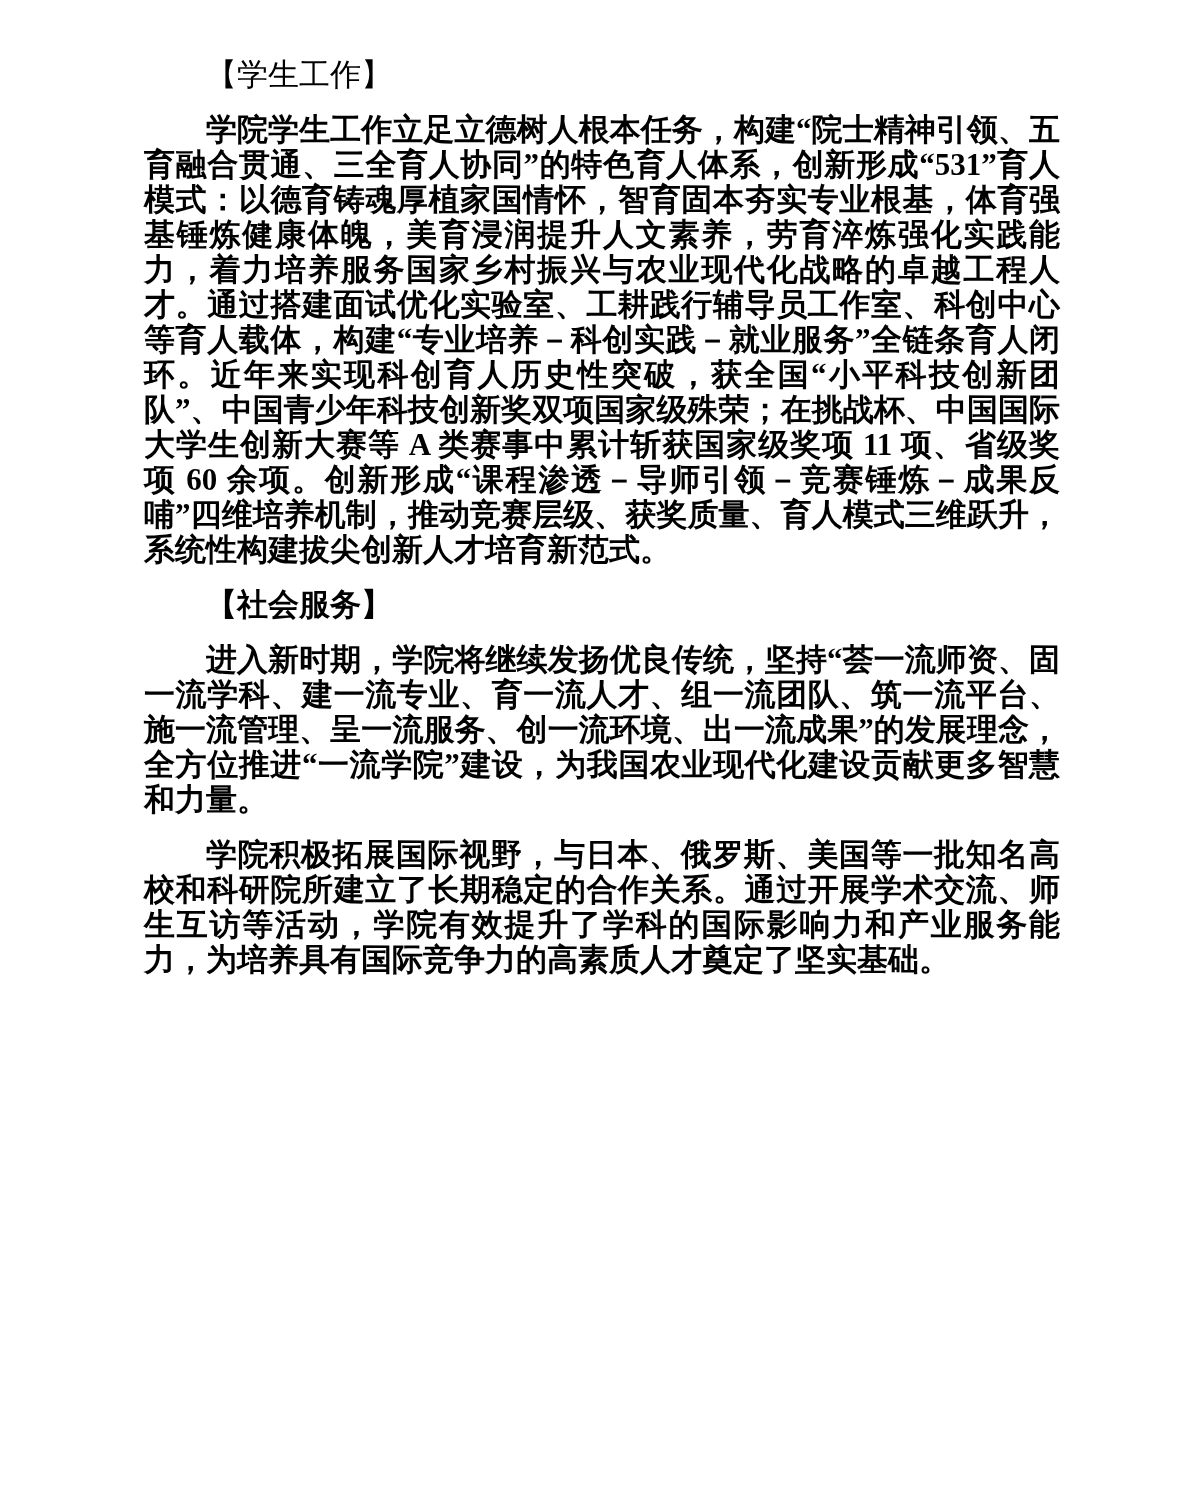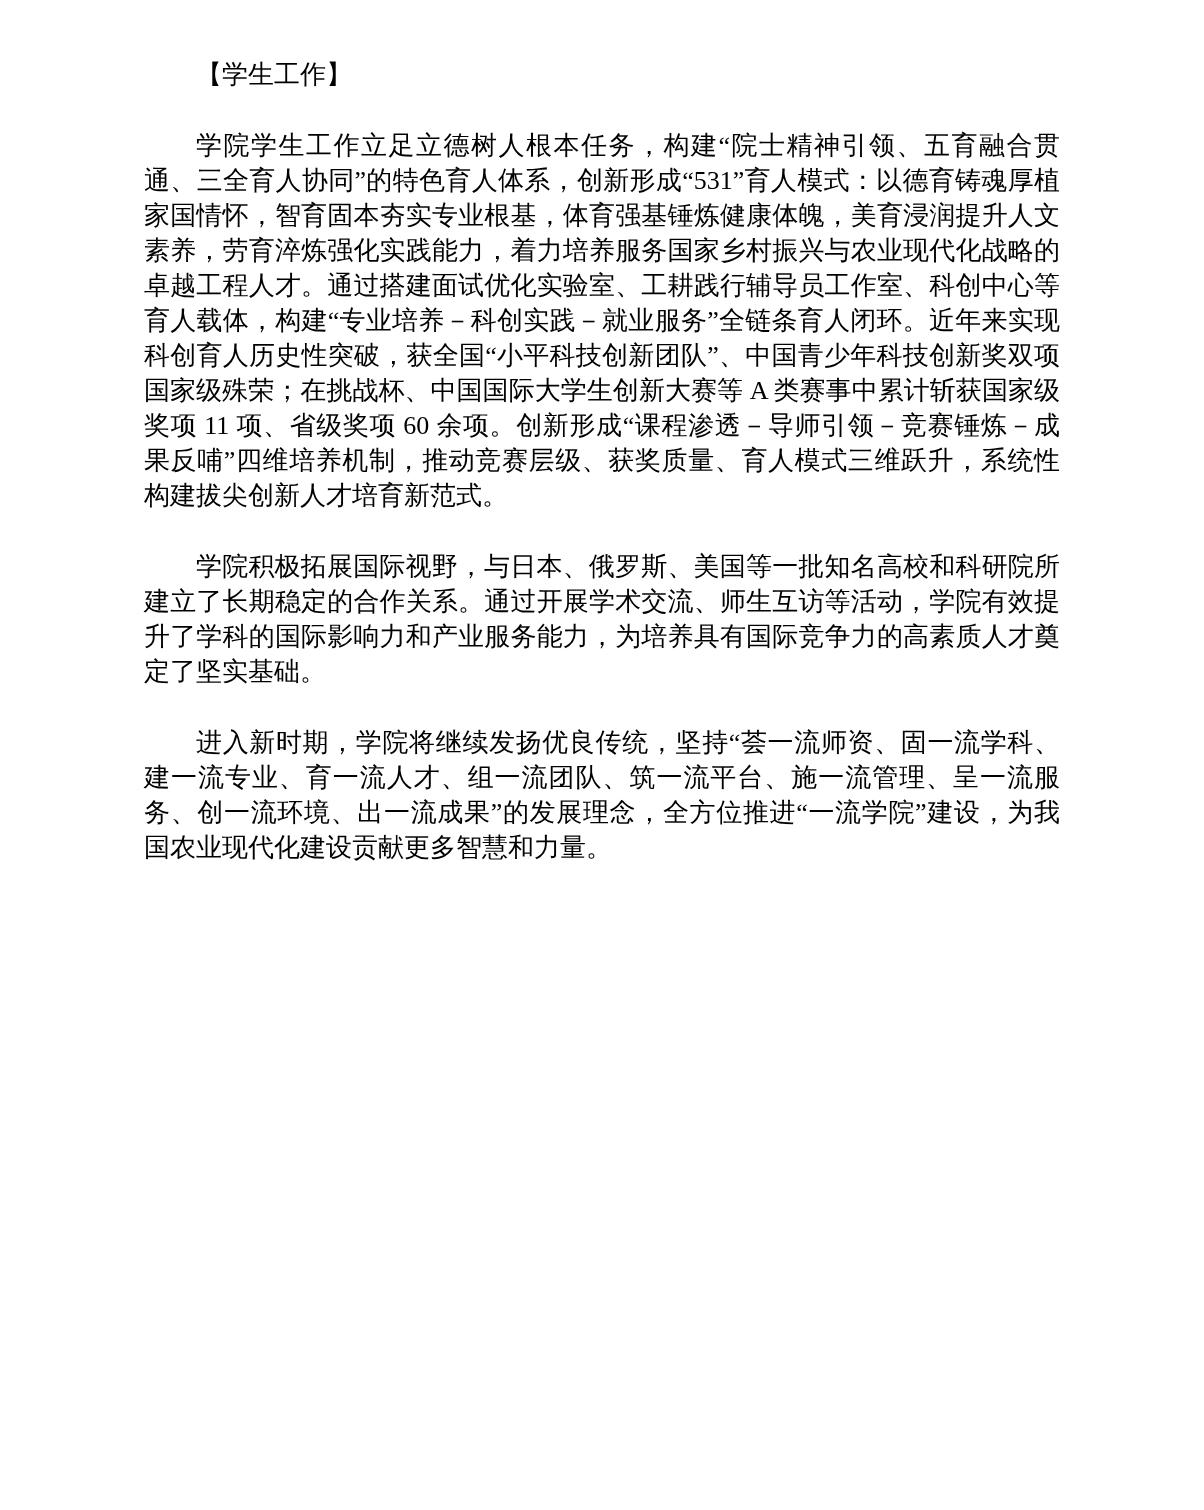--- a/index.html
+++ b/index.html
@@ -19,37 +19,39 @@
     color: #000000;
     overflow: hidden;
     box-sizing: border-box;
   }
   .content {
     padding: 57px 144px 0 144px;
   }
   .content p {
     margin: 0;
     font-family: "Liberation Serif", "DejaVu Serif", serif;
-    font-size: 26px;
+    font-size: 31px;
     line-height: 35px;
     color: #000000;
     text-align: justify;
     text-indent: 2em;
     word-break: normal;
   }
   .content p + p {
-    margin-top: 36px;
+    margin-top: 20px;
+    font-weight: bold;
   }
   .section-heading {
     font-weight: normal;
   }
 </style>
 </head>
 <body>
 
 <div class="page">
   <div class="content">
     <p class="section-heading">【学生工作】</p>
     <p class="paragraph">学院学生工作立足立德树人根本任务，构建“院士精神引领、五育融合贯通、三全育人协同”的特色育人体系，创新形成“531”育人模式：以德育铸魂厚植家国情怀，智育固本夯实专业根基，体育强基锤炼健康体魄，美育浸润提升人文素养，劳育淬炼强化实践能力，着力培养服务国家乡村振兴与农业现代化战略的卓越工程人才。通过搭建面试优化实验室、工耕践行辅导员工作室、科创中心等育人载体，构建“专业培养－科创实践－就业服务”全链条育人闭环。近年来实现科创育人历史性突破，获全国“小平科技创新团队”、中国青少年科技创新奖双项国家级殊荣；在挑战杯、中国国际大学生创新大赛等 A 类赛事中累计斩获国家级奖项 11 项、省级奖项 60 余项。创新形成“课程渗透－导师引领－竞赛锤炼－成果反哺”四维培养机制，推动竞赛层级、获奖质量、育人模式三维跃升，系统性构建拔尖创新人才培育新范式。</p>
+    <p class="section-heading">【社会服务】</p>
+    <p class="paragraph">进入新时期，学院将继续发扬优良传统，坚持“荟一流师资、固一流学科、建一流专业、育一流人才、组一流团队、筑一流平台、施一流管理、呈一流服务、创一流环境、出一流成果”的发展理念，全方位推进“一流学院”建设，为我国农业现代化建设贡献更多智慧和力量。</p>
     <p class="paragraph">学院积极拓展国际视野，与日本、俄罗斯、美国等一批知名高校和科研院所建立了长期稳定的合作关系。通过开展学术交流、师生互访等活动，学院有效提升了学科的国际影响力和产业服务能力，为培养具有国际竞争力的高素质人才奠定了坚实基础。</p>
-    <p class="paragraph">进入新时期，学院将继续发扬优良传统，坚持“荟一流师资、固一流学科、建一流专业、育一流人才、组一流团队、筑一流平台、施一流管理、呈一流服务、创一流环境、出一流成果”的发展理念，全方位推进“一流学院”建设，为我国农业现代化建设贡献更多智慧和力量。</p>
   </div>
 </div>
 
 </body></html>

